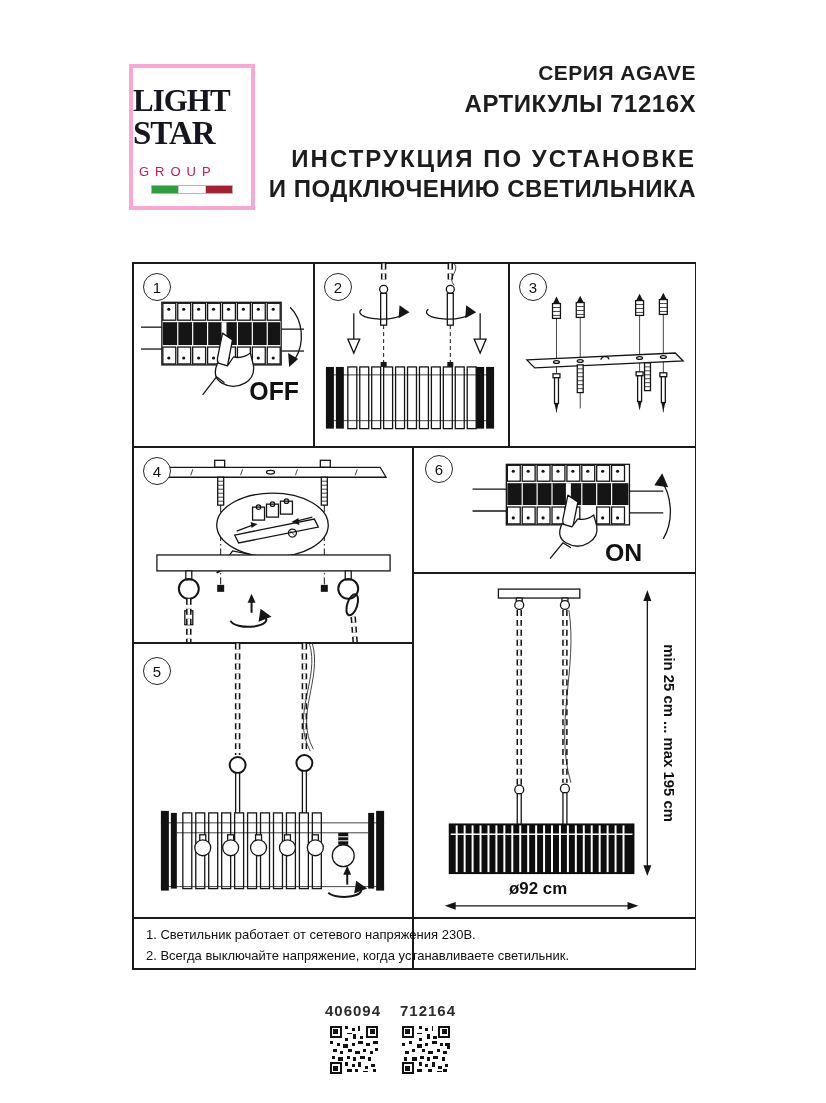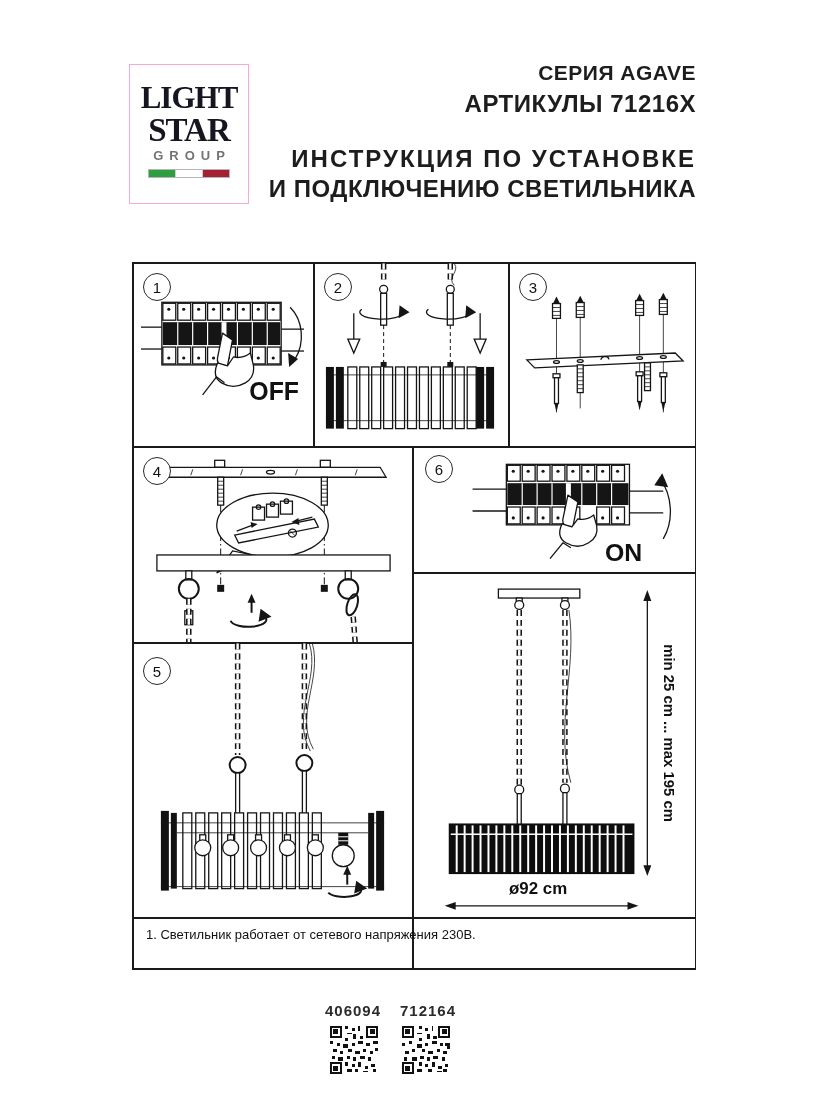--- a/index.html
+++ b/index.html
@@ -1,27 +1,27 @@
 <!DOCTYPE html>
 <html><head>
 <meta charset="utf-8">
 <style>
   html,body{margin:0;padding:0;background:#ffffff;}
   #page{position:relative;width:826px;height:1103px;background:#fff;overflow:hidden;
         font-family:"Liberation Sans",sans-serif;color:#1a1a1a;}
 
   
   #logo-box{position:absolute;left:129px;top:64px;width:118px;height:138px;
-            border:1px solid #f9a8d4;background:#fff;text-align:center;}
+            border:4px solid #f9a8d4;background:#fff;}
   .logo-serif{font-family:"Liberation Serif",serif;font-weight:bold;color:#15161f;
               letter-spacing:-1px;line-height:1;}
   #logo-l1{margin-top:17px;font-size:31px;}
   #logo-l2{font-size:33px;margin-top:1px;}
   #logo-l3{font-family:"Liberation Sans",sans-serif;font-size:13px;letter-spacing:6px;
-           color:#737373;margin-top:1px;margin-left:6px;font-weight:bold;}
+           color:#be185d;margin-top:14px;margin-left:6px;}
   #logo-flag{display:flex;width:80px;height:7px;margin:6px auto 0 auto;border:1px solid #b5b5b5;}
   #logo-flag div{flex:1;}
   .flag-green{background:#2f9e41;}
   .flag-white{background:#ffffff;border-left:1px solid #cfcfcf;border-right:1px solid #cfcfcf;}
   .flag-red{background:#a32035;}
 
   .hdr{position:absolute;right:130px;text-align:right;font-weight:bold;color:#1d1d1d;
        white-space:nowrap;line-height:1;}
   #hdr-series{top:62px;font-size:21px;letter-spacing:0.5px;}
   #hdr-articles{top:92px;font-size:24px;letter-spacing:0.5px;margin-left:12px;}
@@ -528,20 +528,21 @@
         <text class="svgtxt" font-size="17" text-anchor="middle" x="126" y="322">ø92 cm</text>
         <line class="ln" stroke-width="1.4" x1="36" y1="334" x2="223" y2="334"></line>
         <polygon class="fb" points="43,330 32,334 43,338"></polygon>
           <polygon class="fb" points="216,330 227,334 216,338"></polygon>
       </g>
     </svg>
   </div>
 
   <div id="notes">
     <div>1. Светильник работает от сетевого напряжения 230В.</div>
+    <div>2. Всегда выключайте напряжение, когда устанавливаете светильник.</div>
   </div>
 
   <div id="art-1" class="art-label">406094</div>
   <div id="art-2" class="art-label">712164</div>
 
   <svg id="qr-1" class="qr" viewBox="0 0 29 29" shape-rendering="crispEdges">
     <rect width="29" height="29" fill="#fff"></rect>
     <path fill="#111" d="M0,0h7v7h-7z M22,0h7v7h-7z M0,22h7v7h-7z"></path>
     <path fill="#fff" d="M1,1h5v5h-5z M23,1h5v5h-5z M1,23h5v5h-5z"></path>
     <path fill="#111" d="M2,2h3v3h-3z M24,2h3v3h-3z M2,24h3v3h-3z"></path>

